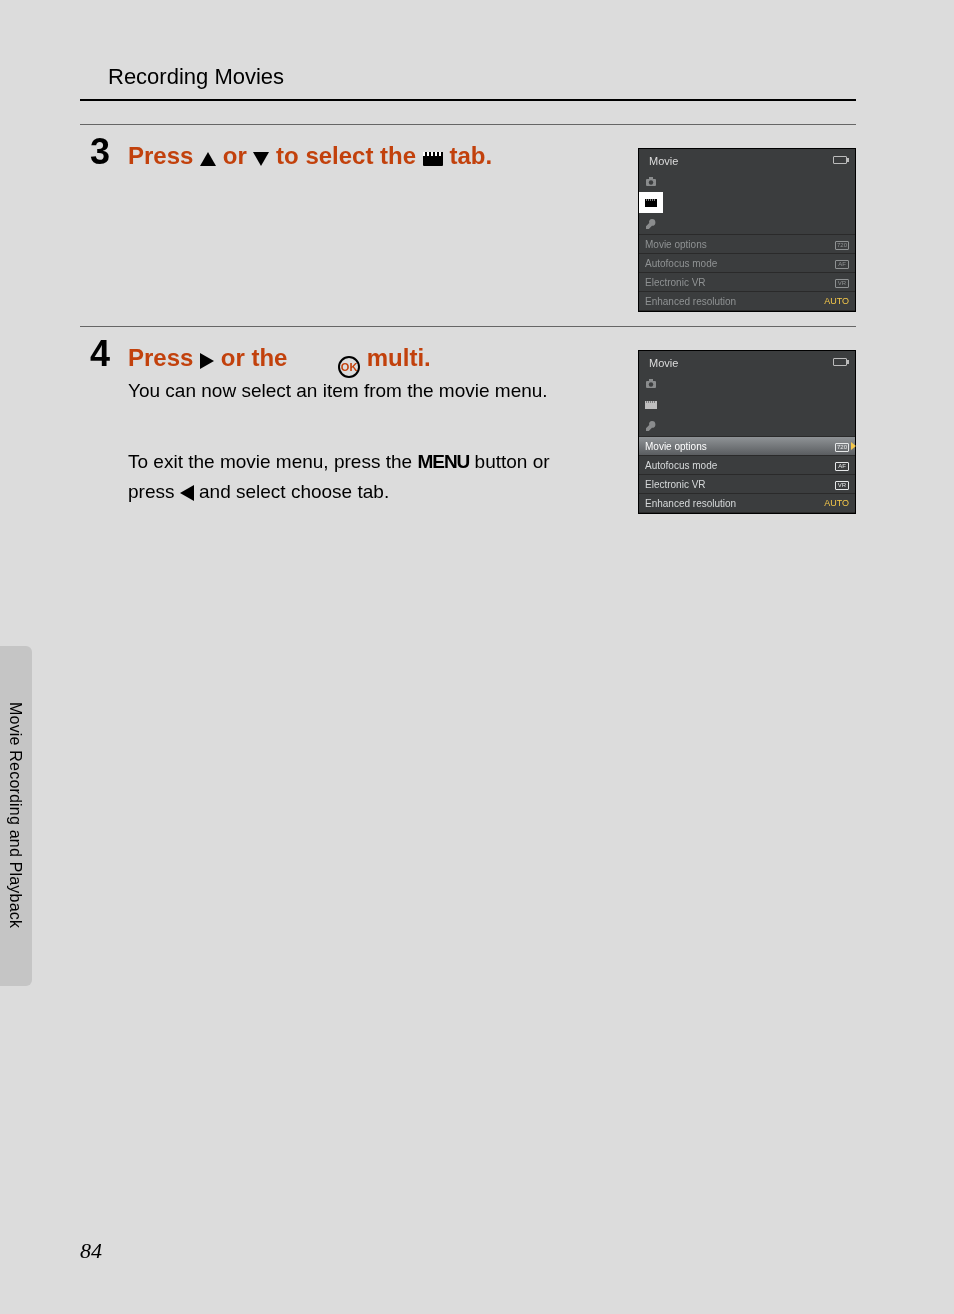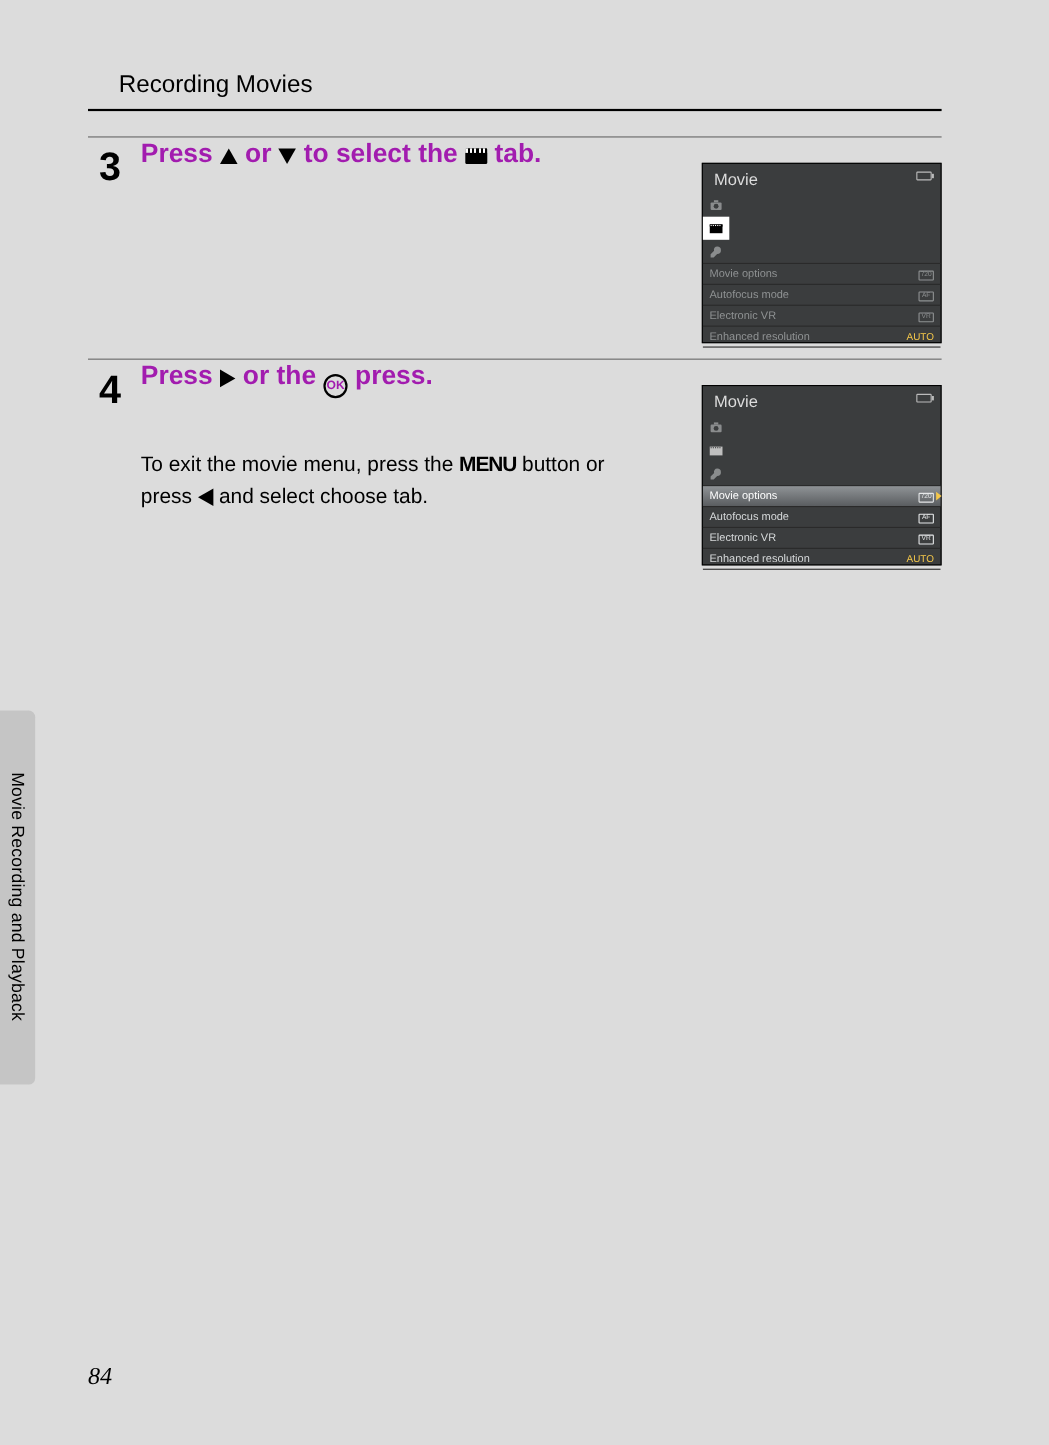--- a/index.html
+++ b/index.html
@@ -57,26 +57,26 @@
     width: 40px;
     font-size: 36px;
     font-weight: 700;
     color: #000;
     text-align: center;
     line-height: 1;
   }
 
   .step-head {
     position: absolute;
-    top: 0;
+    top: 16px;
     left: 48px;
     right: 250px;
     font-size: 24px;
     font-weight: 600;
-    color: #a21caf;
+    color: #c2410c;
     line-height: 1.35;
   }
 
   .step-body {
     position: absolute;
     top: 50px;
     left: 48px;
     right: 260px;
     font-size: 19px;
     color: #000;
@@ -98,20 +98,21 @@
   .icon-ok {
     display: inline-block;
     width: 22px; height: 22px;
     border: 2px solid #000;
     border-radius: 50%;
     font-size: 11px;
     font-weight: 800;
     line-height: 18px;
     text-align: center;
     vertical-align: -5px;
+    margin-left: 44px;
   }
   .icon-menu {
     display: inline-block;
     font-weight: 800;
     letter-spacing: -1px;
     vertical-align: 0;
     margin-top: 32px;
   }
   .icon-book {
     display: inline-block;
@@ -155,21 +156,21 @@
     font-size: 11px;
     color: #bfbfbf;
     border: 1px solid #000;
   }
   .lcd-1 { top: 24px; }
   .lcd-2 { top: 24px; }
 
   .lcd-title {
     padding: 6px 10px 4px;
     color: #dcdcdc;
-    font-size: 15px;
+    font-size: 11px;
     position: relative;
   }
   .lcd-battery {
     position: absolute;
     right: 8px;
     top: 7px;
     width: 14px; height: 8px;
     border: 1px solid #bbb;
     border-radius: 1px;
   }
@@ -354,23 +355,24 @@
   </div>
 
   <div class="step step-4">
     <hr class="step-rule">
     <div class="step-num">4</div>
     <div class="step-head">
       <span>Press </span>
       <span class="tri-right"></span>
       <span> or the </span>
       <span class="icon-ok">OK</span>
-      <span> press.</span>
+      <span> multi.</span>
     </div>
     <div class="step-body">
+      <p>You can now select an item from the movie menu.</p>
       <p>
         <span>To exit the movie menu, press the </span><span class="icon-menu">MENU</span><span> button or press </span><span class="tri-left"></span><span> and select choose tab.</span>
       </p>
     </div>
 
     <div class="lcd lcd-2">
       <div class="lcd-title">
         <span>Movie</span>
         <span class="lcd-battery"></span>
       </div>

